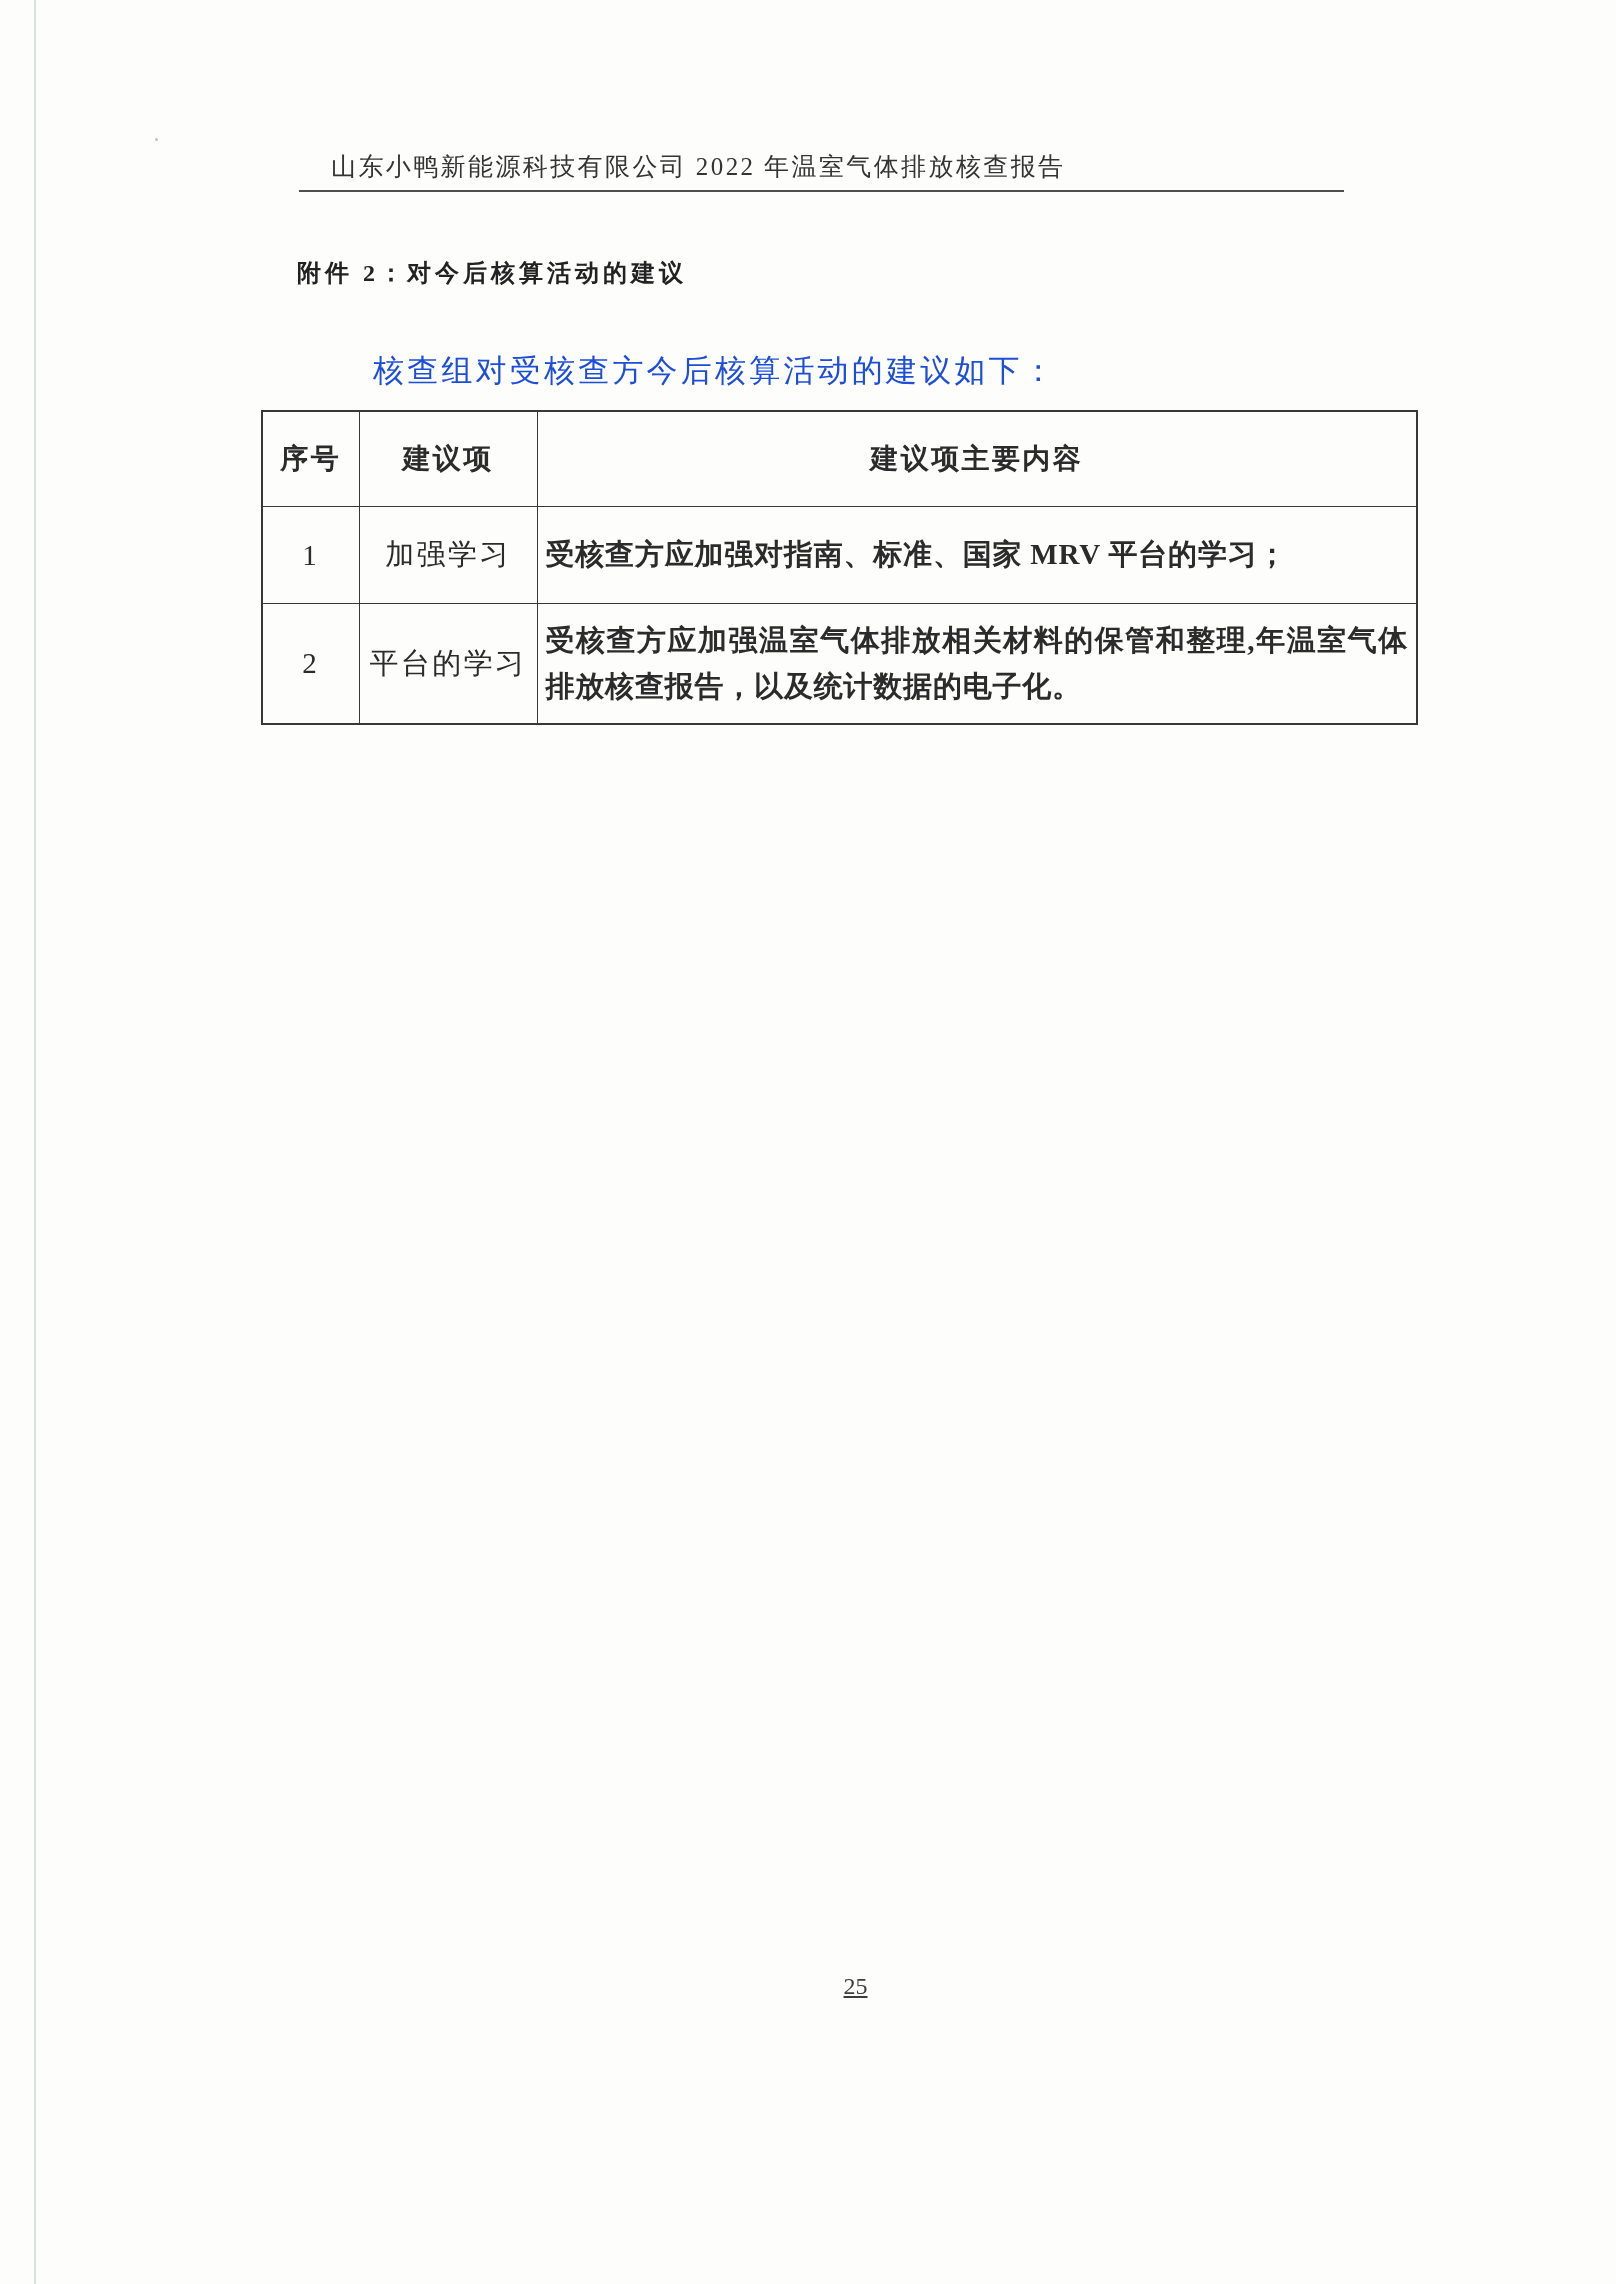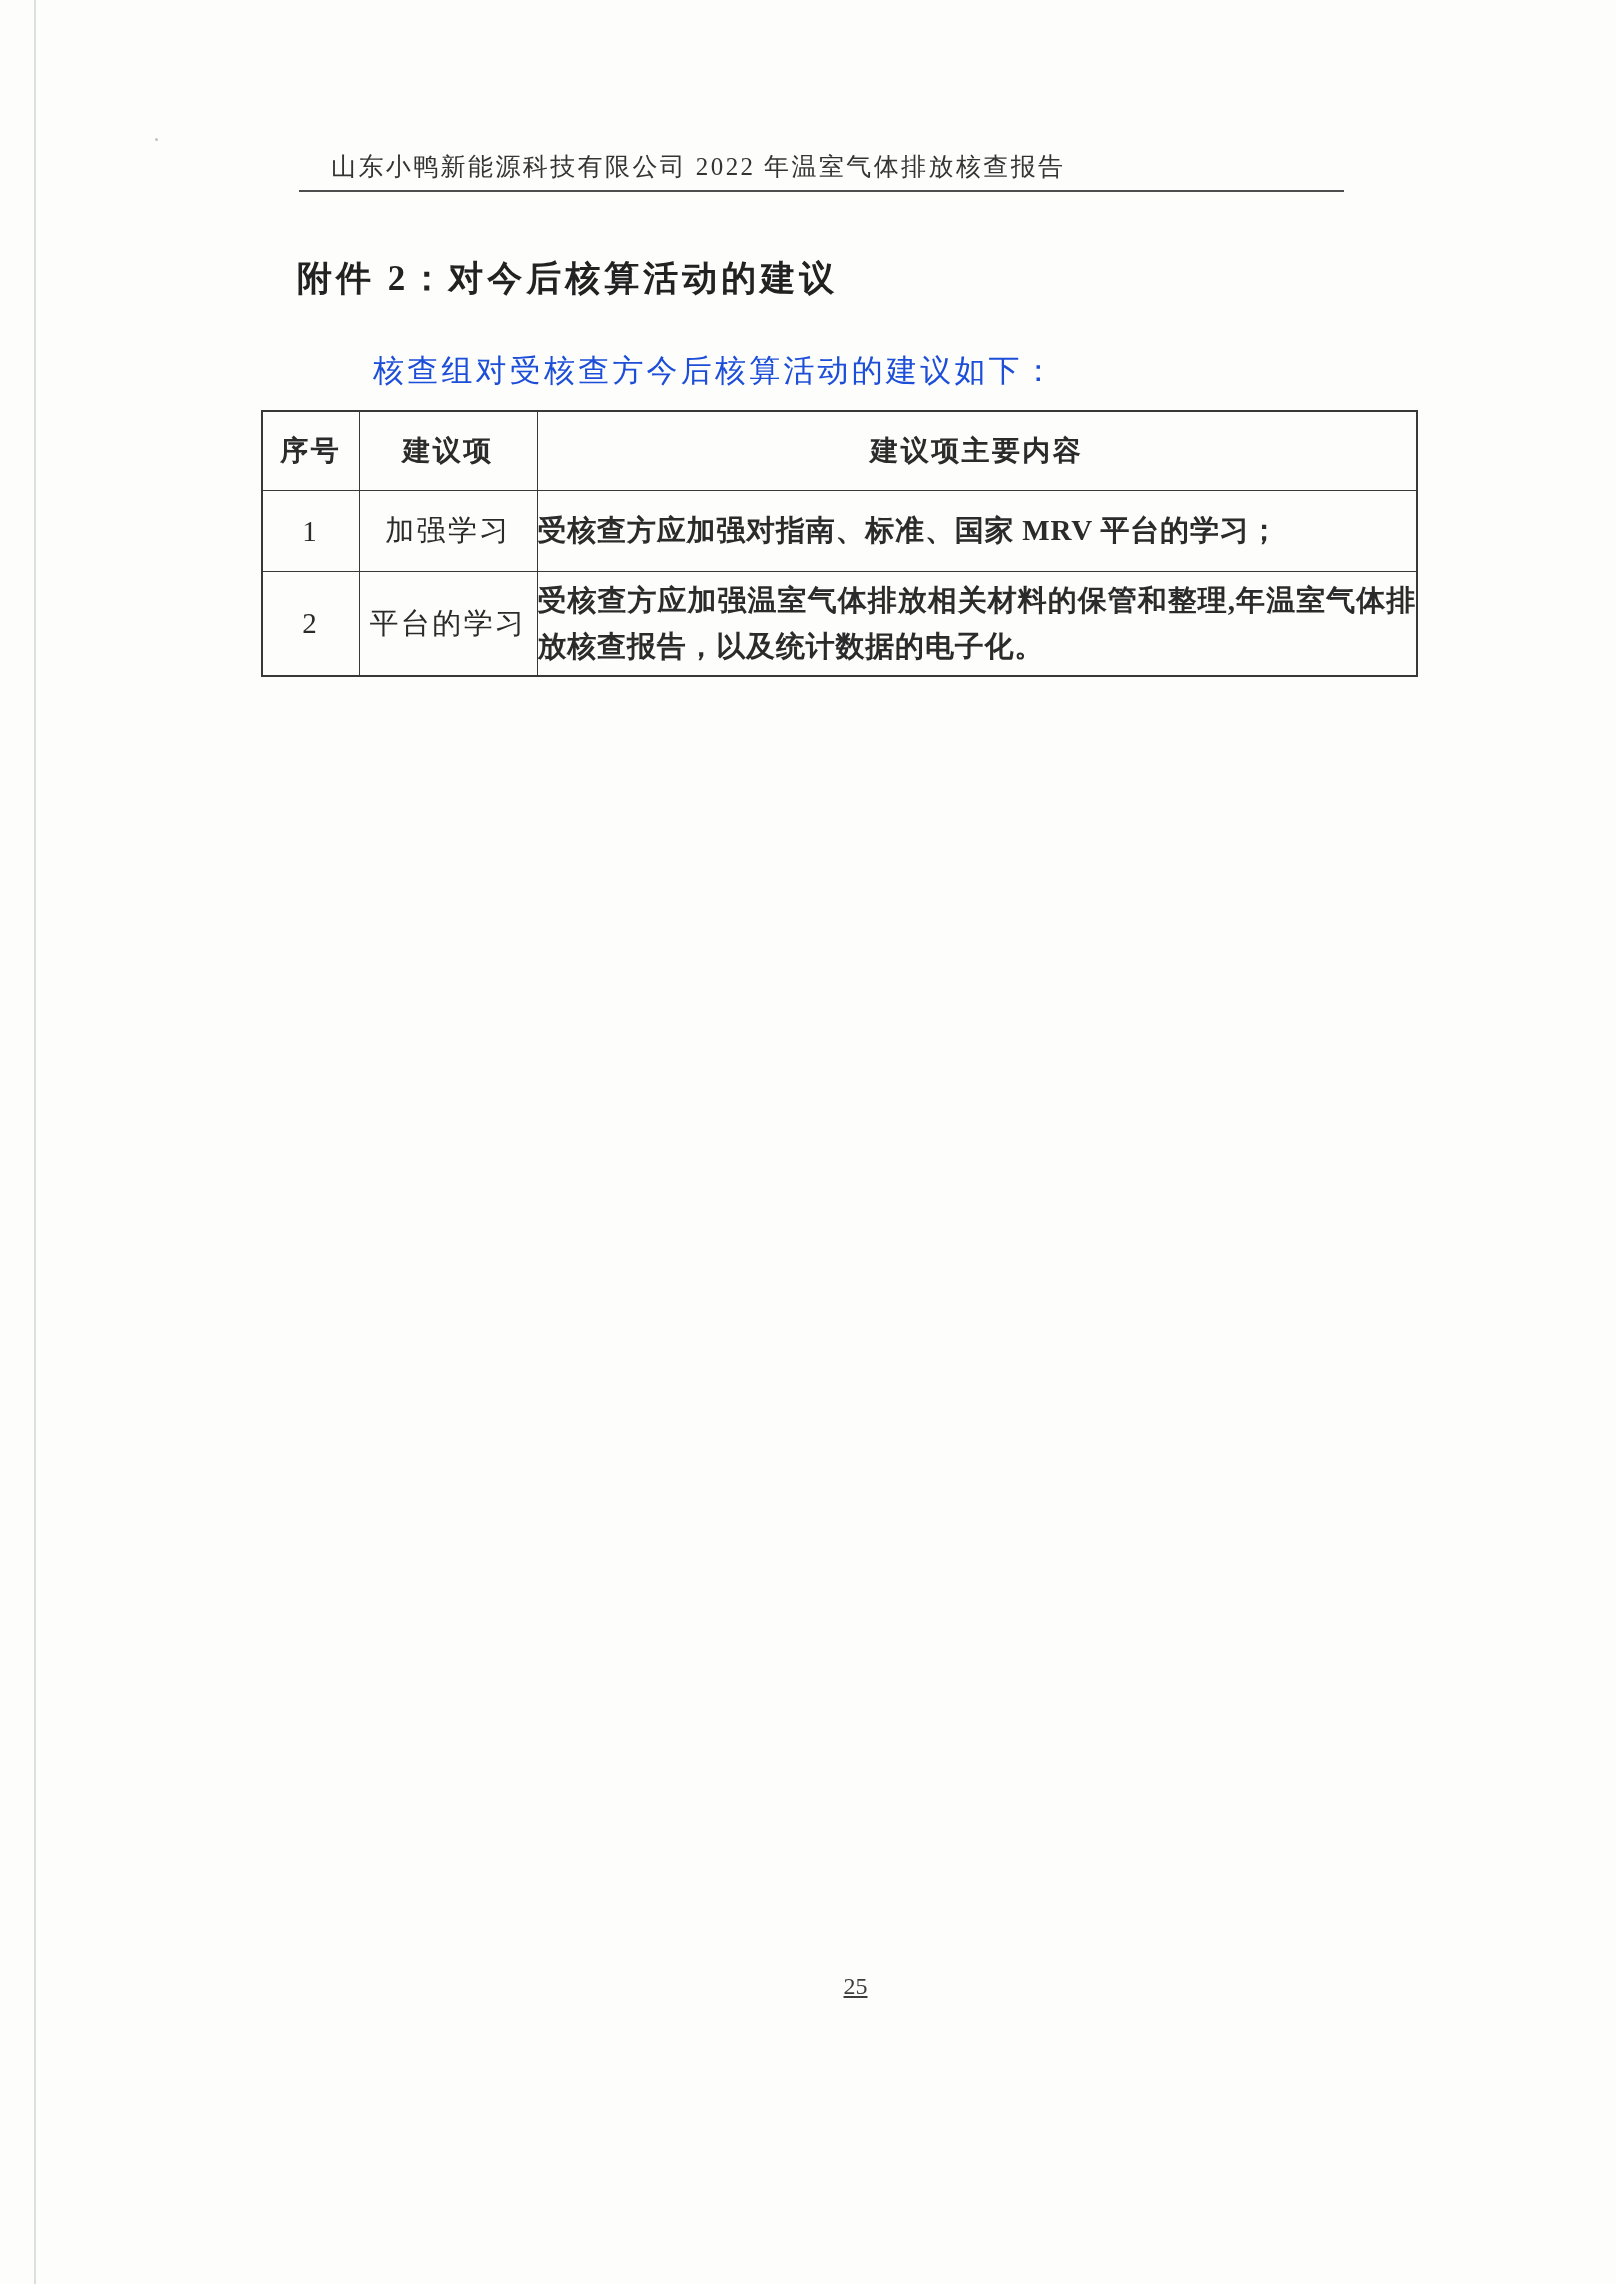--- a/index.html
+++ b/index.html
@@ -50,21 +50,21 @@
     left: 299px;
     top: 190px;
     width: 1045px;
     height: 1.6px;
     background: #4e4e4e;
   }
   .doc-title {
     position: absolute;
     left: 297px;
     top: 260px;
-    font-size: 35px;
+    font-size: 24px;
     font-weight: bold;
     letter-spacing: 4px;
     color: #222222;
     white-space: nowrap;
     line-height: 1.1;
   }
   .intro {
     position: absolute;
     left: 373px;
     top: 354px;
@@ -81,21 +81,21 @@
     width: 1155px;
     border-collapse: collapse;
     table-layout: fixed;
     font-size: 29px;
     color: #2b2b2b;
     border: 2.4px solid #383838;
   }
   .suggestion-table th,
   .suggestion-table td {
     border: 1.6px solid #383838;
-    padding: 0;
+    padding: 8px;
     vertical-align: middle;
   }
   .suggestion-table th {
     font-weight: bold;
     text-align: center;
     letter-spacing: 2.4px;
     height: 78px;
     font-size: 28px;
   }
   .row-1 td { height: 80px; }

